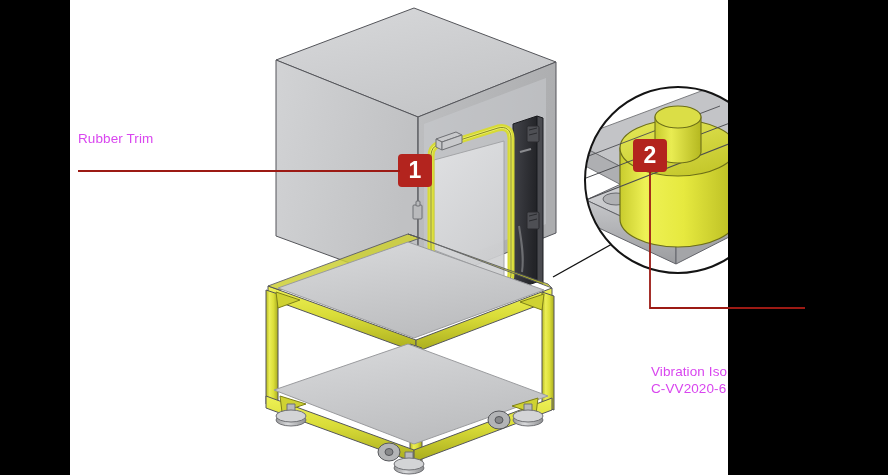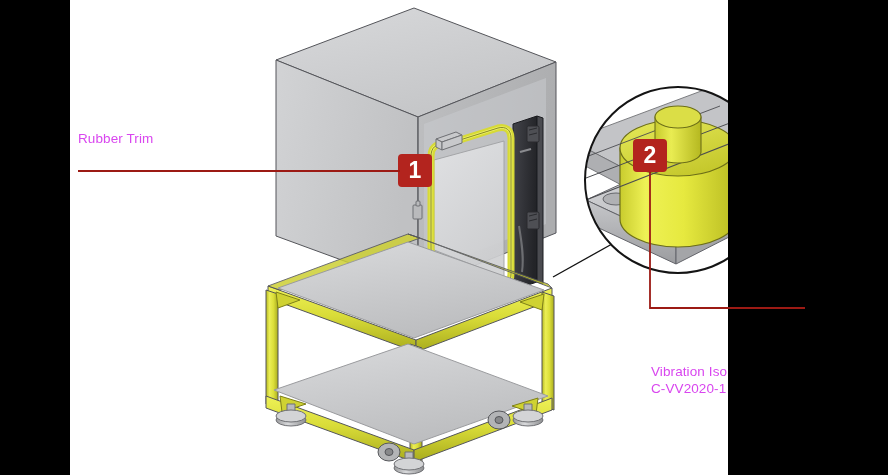--- a/index.html
+++ b/index.html
@@ -323,21 +323,21 @@
 
     <div class="badge" id="badge-2">2</div>
 
     <div class="rule" id="rule-1"></div>
     <div class="label-block" id="label-rubber-trim">
       <div class="label-line">Rubber Trim</div>
     </div>
 
     <div class="label-block" id="label-vibration">
       <div class="label-line">Vibration Iso</div>
-      <div class="label-line">C-VV2020-1</div>
+      <div class="label-line">C-VV2020-6</div>
     </div>
 
     <div class="letterbox" id="lb-right-top" style="left:728px; width:160px; z-index:30;"></div>
 
     <svg class="svg-layer" style="z-index:35" viewBox="0 0 888 475" xmlns="http://www.w3.org/2000/svg">
       <line x1="728" y1="308" x2="805" y2="308" stroke="#9c1a14" stroke-width="1.8"></line>
     </svg>
 
   </div>
 </div>

